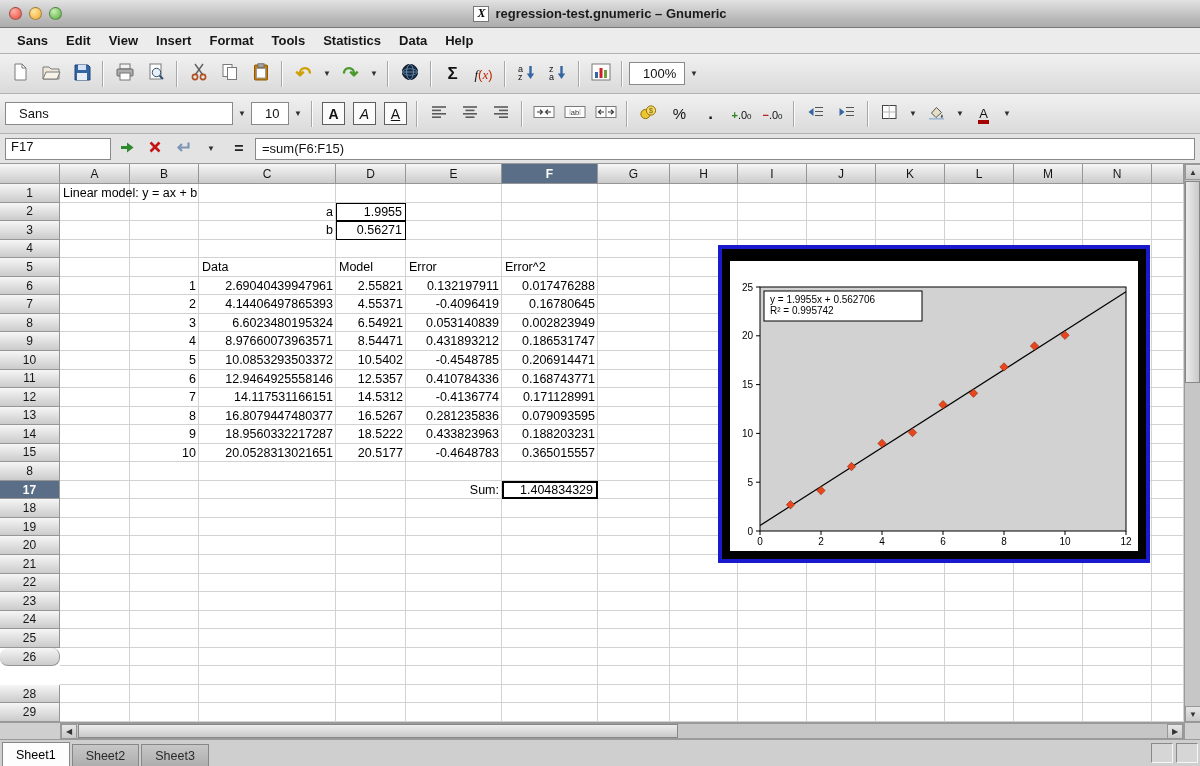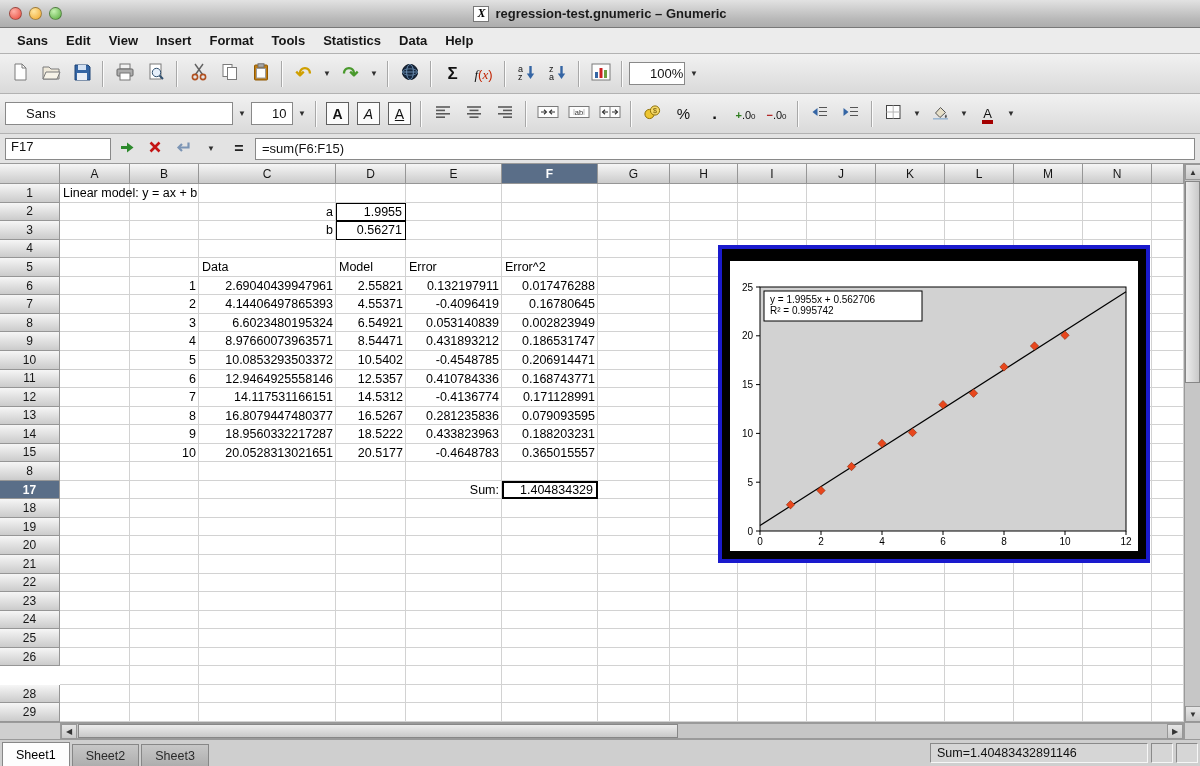--- a/index.html
+++ b/index.html
@@ -19,21 +19,21 @@
   
   .menubar{flex:0 0 26px;height:26px;background:#ececec;border-bottom:1px solid #b2b2b2;display:flex;align-items:center;padding-left:8px;}
   .menu-item{padding:3px 9px;font-size:13px;font-weight:bold;color:#161616;}
 
   
   .toolbar{flex:0 0 40px;height:40px;background:linear-gradient(#f1f1f1,#dadada);border-bottom:1px solid #b2b2b2;display:flex;align-items:center;padding:0 5px;gap:2px;}
   .tbtn{min-width:29px;height:30px;display:flex;align-items:center;justify-content:center;border:1px solid transparent;border-radius:2px;}
   .dd-btn{min-width:14px;}
   .sep{width:2px;height:26px;margin:0 4px;border-left:1px solid #a8a8a8;border-right:1px solid #fbfbfb;}
   .dd{font-size:8px;color:#2f2f2f;}
-  .combo{background:#fff;border:1px solid #898989;height:23px;display:flex;align-items:center;padding:0 20px;font-size:13px;color:#111;}
+  .combo{background:#fff;border:1px solid #898989;height:23px;display:flex;align-items:center;padding:0 13px;font-size:13px;color:#111;}
   .combo.zoom{width:56px;}
   .combo.fontname{width:228px;}
   .combo.fontsize{width:38px;}
   .uarrow{font-size:19px;font-weight:bold;line-height:1;}
   .sigma{font-size:17px;font-weight:bold;color:#111;line-height:1;}
   .fx{font-size:13px;color:#111;}
   .fx i{font-family:"Liberation Serif",serif;}
   .fxr{color:#c22200;}
   .lA{font-size:14px;color:#111;line-height:1;}
   .boxA{width:23px;height:23px;border:1px solid #5f5f5f;background:#fbfbfb;display:flex;align-items:center;justify-content:center;font-size:14px;color:#111;}
@@ -460,21 +460,21 @@
         <div class="ghead" style="left: 0px; top: 298.276px; width: 60px; height: 18.5517px;">8</div>
         <div class="ghead sel" style="left: 0px; top: 316.828px; width: 60px; height: 18.5517px;">17</div>
         <div class="ghead" style="left: 0px; top: 335.379px; width: 60px; height: 18.5517px;">18</div>
         <div class="ghead" style="left: 0px; top: 353.931px; width: 60px; height: 18.5517px;">19</div>
         <div class="ghead" style="left: 0px; top: 372.483px; width: 60px; height: 18.5517px;">20</div>
         <div class="ghead" style="left: 0px; top: 391.034px; width: 60px; height: 18.5517px;">21</div>
         <div class="ghead" style="left: 0px; top: 409.586px; width: 60px; height: 18.5517px;">22</div>
         <div class="ghead" style="left: 0px; top: 428.138px; width: 60px; height: 18.5517px;">23</div>
         <div class="ghead" style="left: 0px; top: 446.69px; width: 60px; height: 18.5517px;">24</div>
         <div class="ghead" style="left: 0px; top: 465.241px; width: 60px; height: 18.5517px;">25</div>
-        <div class="ghead" style="left: 0px; top: 483.793px; width: 60px; height: 18.5517px;">26</div>
+        <div class="ghead" style="left: 0px; top: 483.793px; width: 60px; height: 18.5517px; border-radius: 8px;">26</div>
         <div class="ghead" style="left: 0px; top: 502.345px; width: 60px; height: 18.5517px; margin-top: 33px;">27</div>
         <div class="ghead" style="left: 0px; top: 520.897px; width: 60px; height: 18.5517px;">28</div>
         <div class="ghead" style="left: 0px; top: 539.448px; width: 60px; height: 18.5517px;">29</div>
         <div class="gline colline" style="left: 60px; top: 20px; width: 70px; bottom: 0px;"></div>
         <div class="gline colline" style="left: 130px; top: 20px; width: 69px; bottom: 0px;"></div>
         <div class="gline colline" style="left: 199px; top: 20px; width: 137px; bottom: 0px;"></div>
         <div class="gline colline" style="left: 336px; top: 20px; width: 70px; bottom: 0px;"></div>
         <div class="gline colline" style="left: 406px; top: 20px; width: 96px; bottom: 0px;"></div>
         <div class="gline colline" style="left: 502px; top: 20px; width: 96px; bottom: 0px;"></div>
         <div class="gline colline" style="left: 598px; top: 20px; width: 72px; bottom: 0px;"></div>
@@ -640,19 +640,18 @@
     <div class="scorner"></div>
   </div>
 
   <div class="bottombar">
     <div style="display:flex;align-items:flex-end;">
         <span class="tab active">Sheet1</span>
         <span class="tab">Sheet2</span>
         <span class="tab">Sheet3</span>
       </div>
     <div class="statusarea">
-      <div class="sunken status-sum">Sum=1.40483432891146</div>
       <div class="sunken mini"></div>
       <div class="sunken mini"></div>
     </div>
   </div>
 
 </div>
 
 </body></html>

